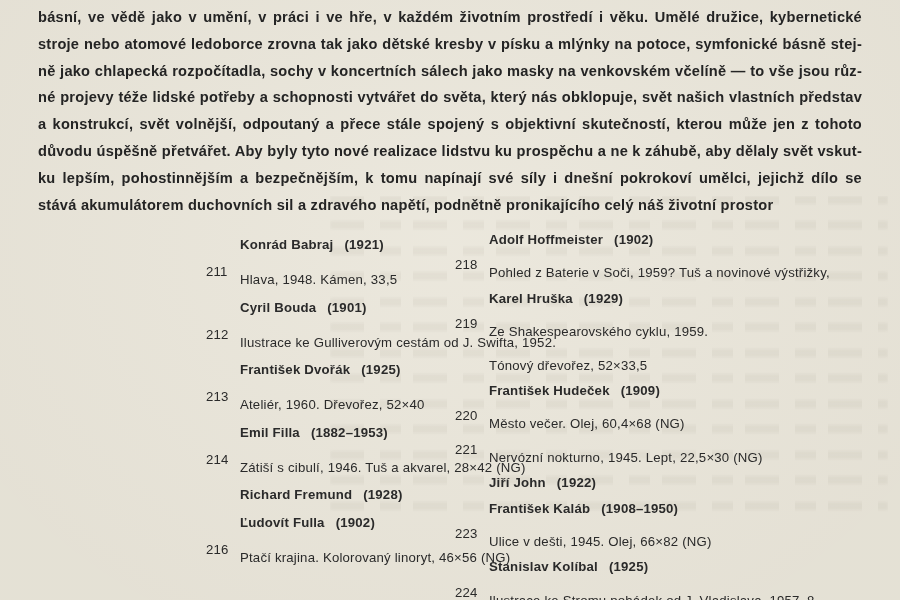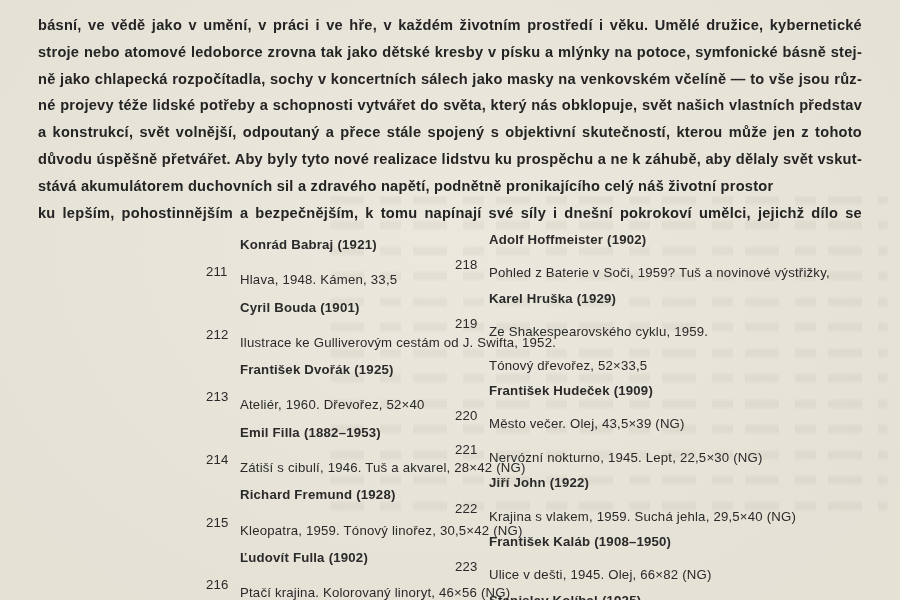--- a/index.html
+++ b/index.html
@@ -15,21 +15,21 @@
   .page {
     position: absolute; inset: 0;
     background:
       radial-gradient(ellipse at 50% 40%, rgba(255,255,255,0.10), rgba(0,0,0,0.02) 85%),
       #e9e5d9;
   }
 
   
   .paragraph {
     position: absolute;
-    top: 12px; left: 38px; width: 824px;
+    top: 4px; left: 38px; width: 824px;
     font-weight: 700;
     font-size: 14.6px;
     line-height: 26.8px;
     letter-spacing: 0.25px;
     color: #242424;
   }
   .pline { text-align: justify; text-align-last: justify; }
   .pline.last { text-align-last: left; }
 
   
@@ -52,39 +52,39 @@
     position: absolute;
     font-size: 13.2px;
     letter-spacing: 0.2px;
     white-space: nowrap;
     color: #2a2a2a;
   }
   .col-left  { left: 206px; top: 231px; line-height: 27.3px; width: 420px; }
   .col-right { left: 455px; top: 227px; line-height: 25.4px; width: 440px; }
   .row { display: flex; }
   .num { flex: 0 0 34px; width: 34px; }
-  .indent { padding-left: 34px; }
+  .indent { padding-left: 34px; gap: 7px; }
   .artist-name { font-weight: 700; }
   .artist-years { font-weight: 700; margin-left: 4px; }
   .txt { flex: 1 1 auto; margin-top: 8px; }
 </style>
 </head>
 <body>
 
 <div class="page">
 
   <div class="paragraph">
     <div class="pline">básní, ve vědě jako v umění, v práci i ve hře, v každém životním prostředí i věku. Umělé družice, kybernetické</div>
     <div class="pline">stroje nebo atomové ledoborce zrovna tak jako dětské kresby v písku a mlýnky na potoce, symfonické básně stej-</div>
     <div class="pline">ně jako chlapecká rozpočítadla, sochy v koncertních sálech jako masky na venkovském včelíně — to vše jsou růz-</div>
     <div class="pline">né projevy téže lidské potřeby a schopnosti vytvářet do světa, který nás obklopuje, svět našich vlastních představ</div>
     <div class="pline">a konstrukcí, svět volnější, odpoutaný a přece stále spojený s objektivní skutečností, kterou může jen z tohoto</div>
     <div class="pline">důvodu úspěšně přetvářet. Aby byly tyto nové realizace lidstvu ku prospěchu a ne k záhubě, aby dělaly svět vskut-</div>
+    <div class="pline">ku lepším, pohostinnějším a bezpečnějším, k tomu napínají své síly i dnešní pokrokoví umělci, jejichž dílo se</div>
     <div class="pline last">stává akumulátorem duchovních sil a zdravého napětí, podnětně pronikajícího celý náš životní prostor</div>
-    <div class="pline">ku lepším, pohostinnějším a bezpečnějším, k tomu napínají své síly i dnešní pokrokoví umělci, jejichž dílo se</div>
   </div>
 
   <div class="bleed bleed-main"></div>
 
   <div class="ccol col-left">
     <div class="row indent">
       <span class="artist-name">Konrád Babraj</span>
       <span class="artist-years">(1921)</span>
     </div>
     <div class="row">
@@ -112,24 +112,20 @@
       <span class="artist-years">(1882–1953)</span>
     </div>
     <div class="row">
       <span class="num">214</span>
       <span class="txt">Zátiší s cibulí, 1946. Tuš a akvarel, 28×42 (NG)</span>
     </div>
     <div class="row indent">
       <span class="artist-name">Richard Fremund</span>
       <span class="artist-years">(1928)</span>
     </div>
-    <div class="row">
-      <span class="num">215</span>
-      <span class="txt">Kleopatra, 1959. Tónový linořez, 30,5×42 (NG)</span>
-    </div>
     <div class="row indent">
       <span class="artist-name">Ľudovít Fulla</span>
       <span class="artist-years">(1902)</span>
     </div>
     <div class="row">
       <span class="num">216</span>
       <span class="txt">Ptačí krajina. Kolorovaný linoryt, 46×56 (NG)</span>
     </div>
   </div>
 
@@ -152,33 +148,29 @@
     </div>
     <div class="row indent">
       <span class="txt">Tónový dřevořez, 52×33,5</span>
     </div>
     <div class="row indent">
       <span class="artist-name">František Hudeček</span>
       <span class="artist-years">(1909)</span>
     </div>
     <div class="row">
       <span class="num">220</span>
-      <span class="txt">Město večer. Olej, 43,5×39 (NG)</span>
+      <span class="txt">Město večer. Olej, 60,4×68 (NG)</span>
     </div>
     <div class="row">
       <span class="num">221</span>
       <span class="txt">Nervózní nokturno, 1945. Lept, 22,5×30 (NG)</span>
     </div>
     <div class="row indent">
       <span class="artist-name">Jiří John</span>
       <span class="artist-years">(1922)</span>
-    </div>
-    <div class="row">
-      <span class="num">222</span>
-      <span class="txt">Krajina s vlakem, 1959. Suchá jehla, 29,5×40 (NG)</span>
     </div>
     <div class="row indent">
       <span class="artist-name">František Kaláb</span>
       <span class="artist-years">(1908–1950)</span>
     </div>
     <div class="row">
       <span class="num">223</span>
       <span class="txt">Ulice v dešti, 1945. Olej, 66×82 (NG)</span>
     </div>
     <div class="row indent">

